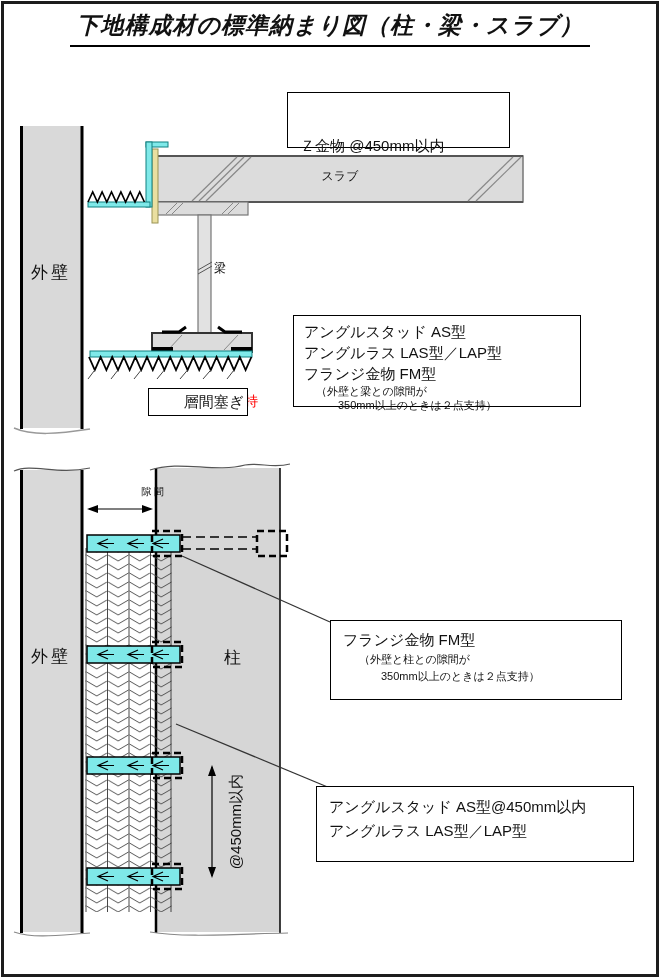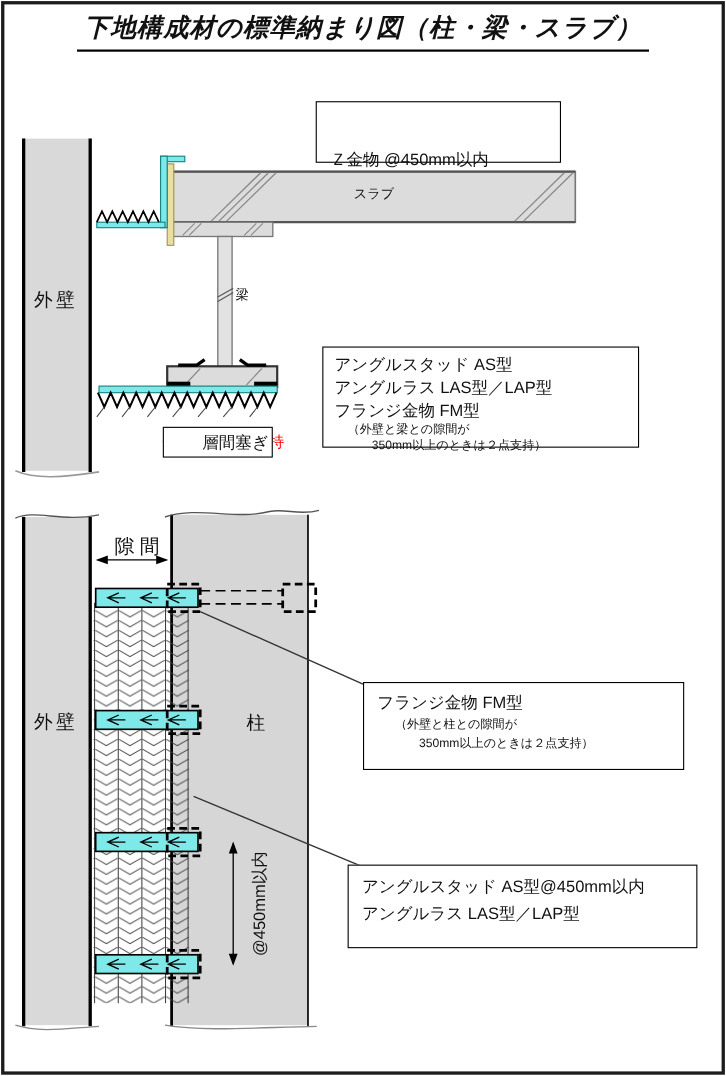--- a/index.html
+++ b/index.html
@@ -200,21 +200,21 @@
     <g>
       <line x1="212" y1="312" x2="212" y2="421" stroke="#000" stroke-width="1.2"></line>
       <polygon points="212,310 208,321 216,321" fill="#000"></polygon>
       <polygon points="212,423 208,412 216,412" fill="#000"></polygon>
     </g>
 
     <line x1="182" y1="101" x2="330" y2="167" stroke="#333" stroke-width="1.2"></line>
     <line x1="176" y1="269" x2="330" y2="333" stroke="#333" stroke-width="1.2"></line>
   </svg>
 
-  <div class="freelabel" style="left:104px;top:485px;width:60px;text-align:left;font-size:18px;">隙 間</div>
+  <div class="freelabel" style="left:104px;top:485px;width:60px;text-align:right;font-size:10px;">隙 間</div>
 
   <div class="freelabel" style="left:31px;top:645px;font-size:17px;letter-spacing:3px;">外壁</div>
 
   <div class="freelabel" style="left:224px;top:646px;font-size:17px;">柱</div>
 
   <div class="freelabel rot" style="left:176px;top:812px;width:120px;font-size:15px;">@450mm以内</div>
 
   <div class="labelbox thin" style="left:330px;top:620px;width:292px;height:80px;padding:8px 0 0 12px;">
     <div class="jp" style="line-height:22px;">フランジ金物 FM型</div>
     <div class="note-sub" style="line-height:17px;padding-left:16px;">（外壁と柱との隙間が</div>

